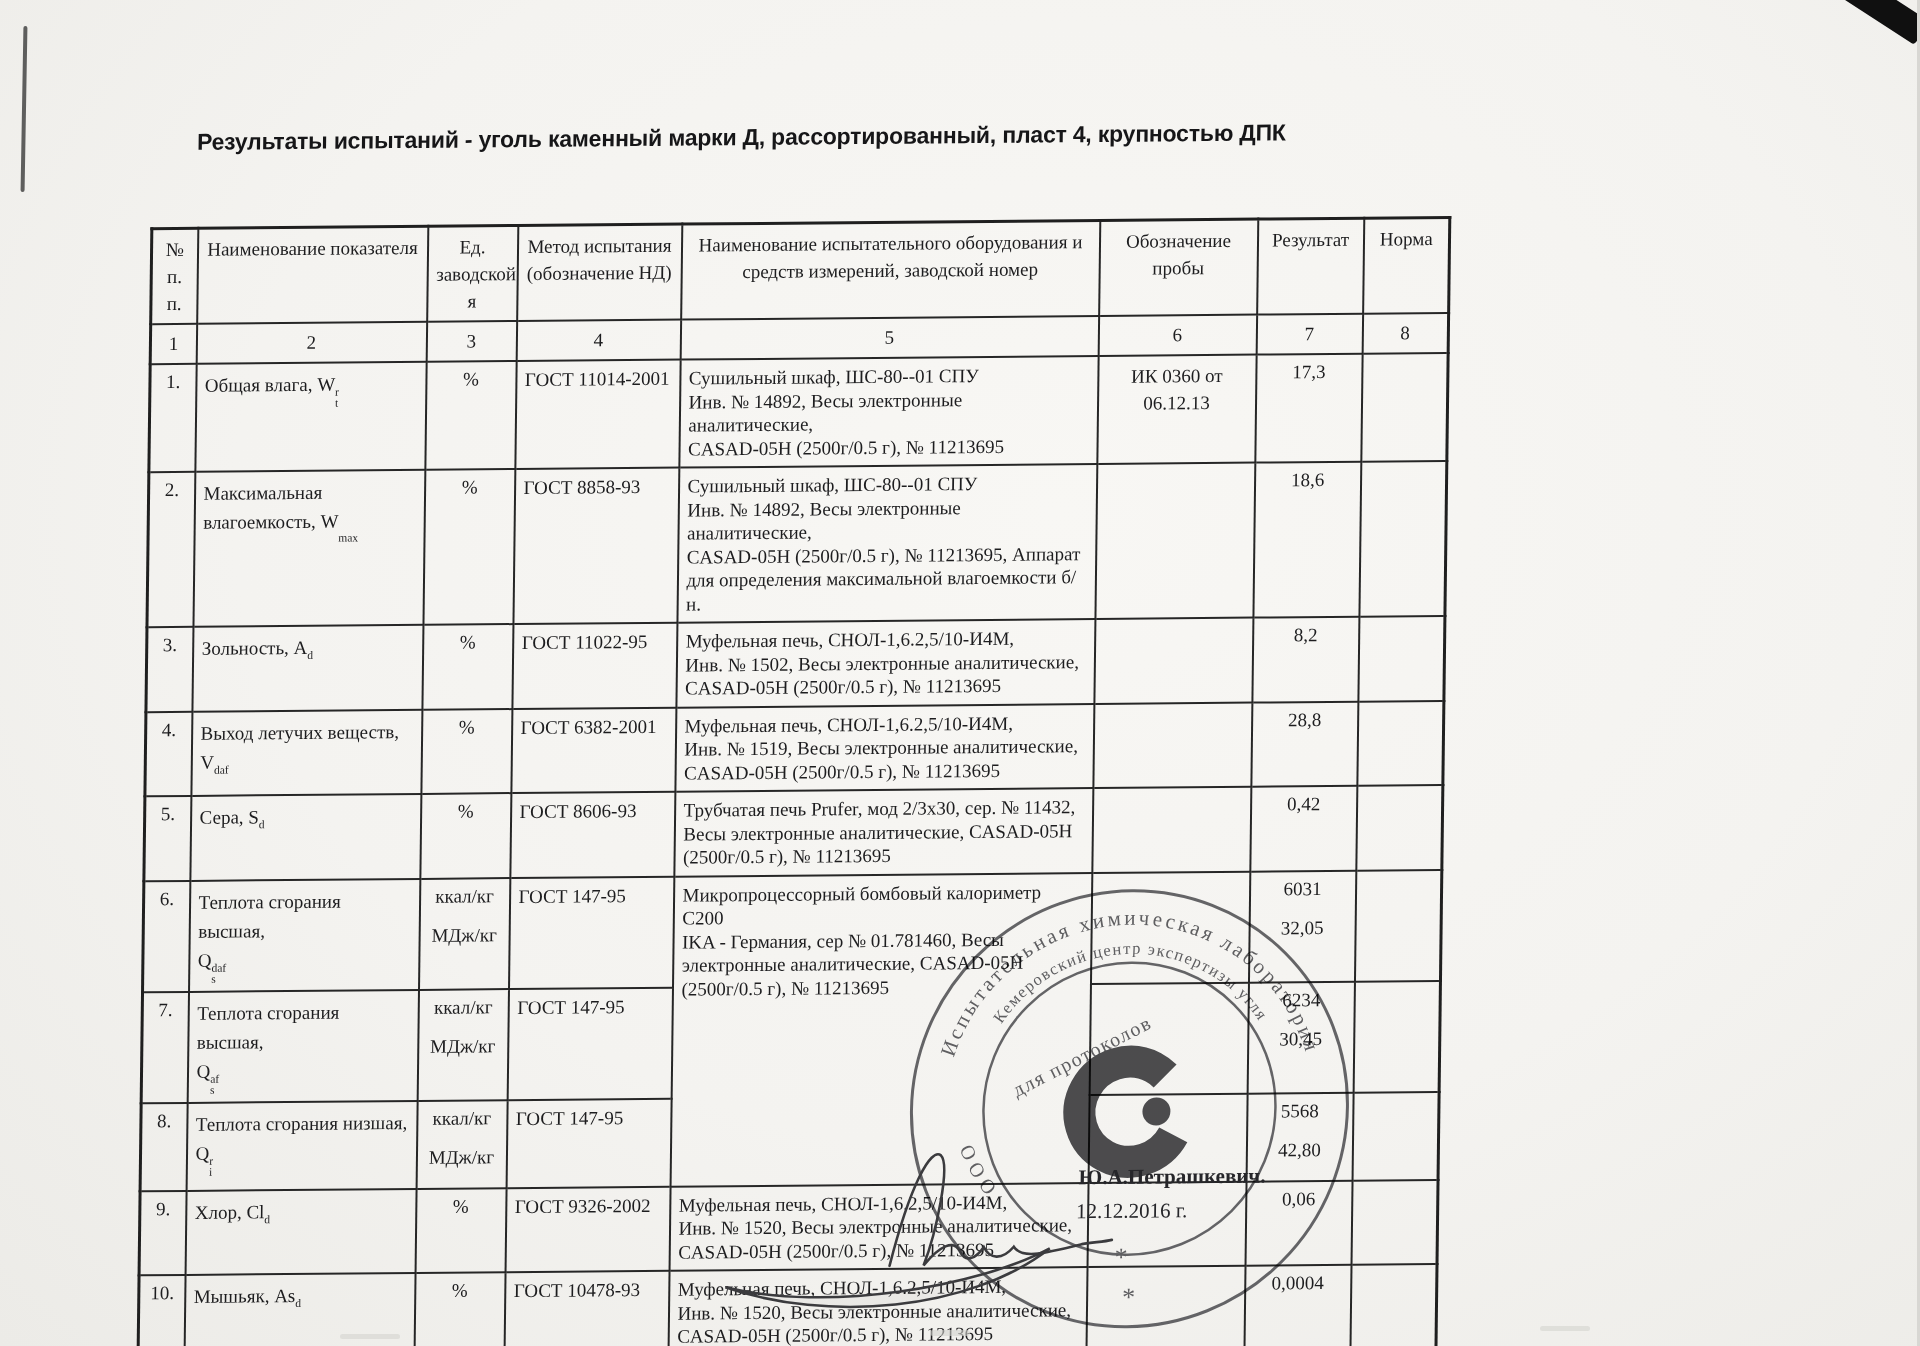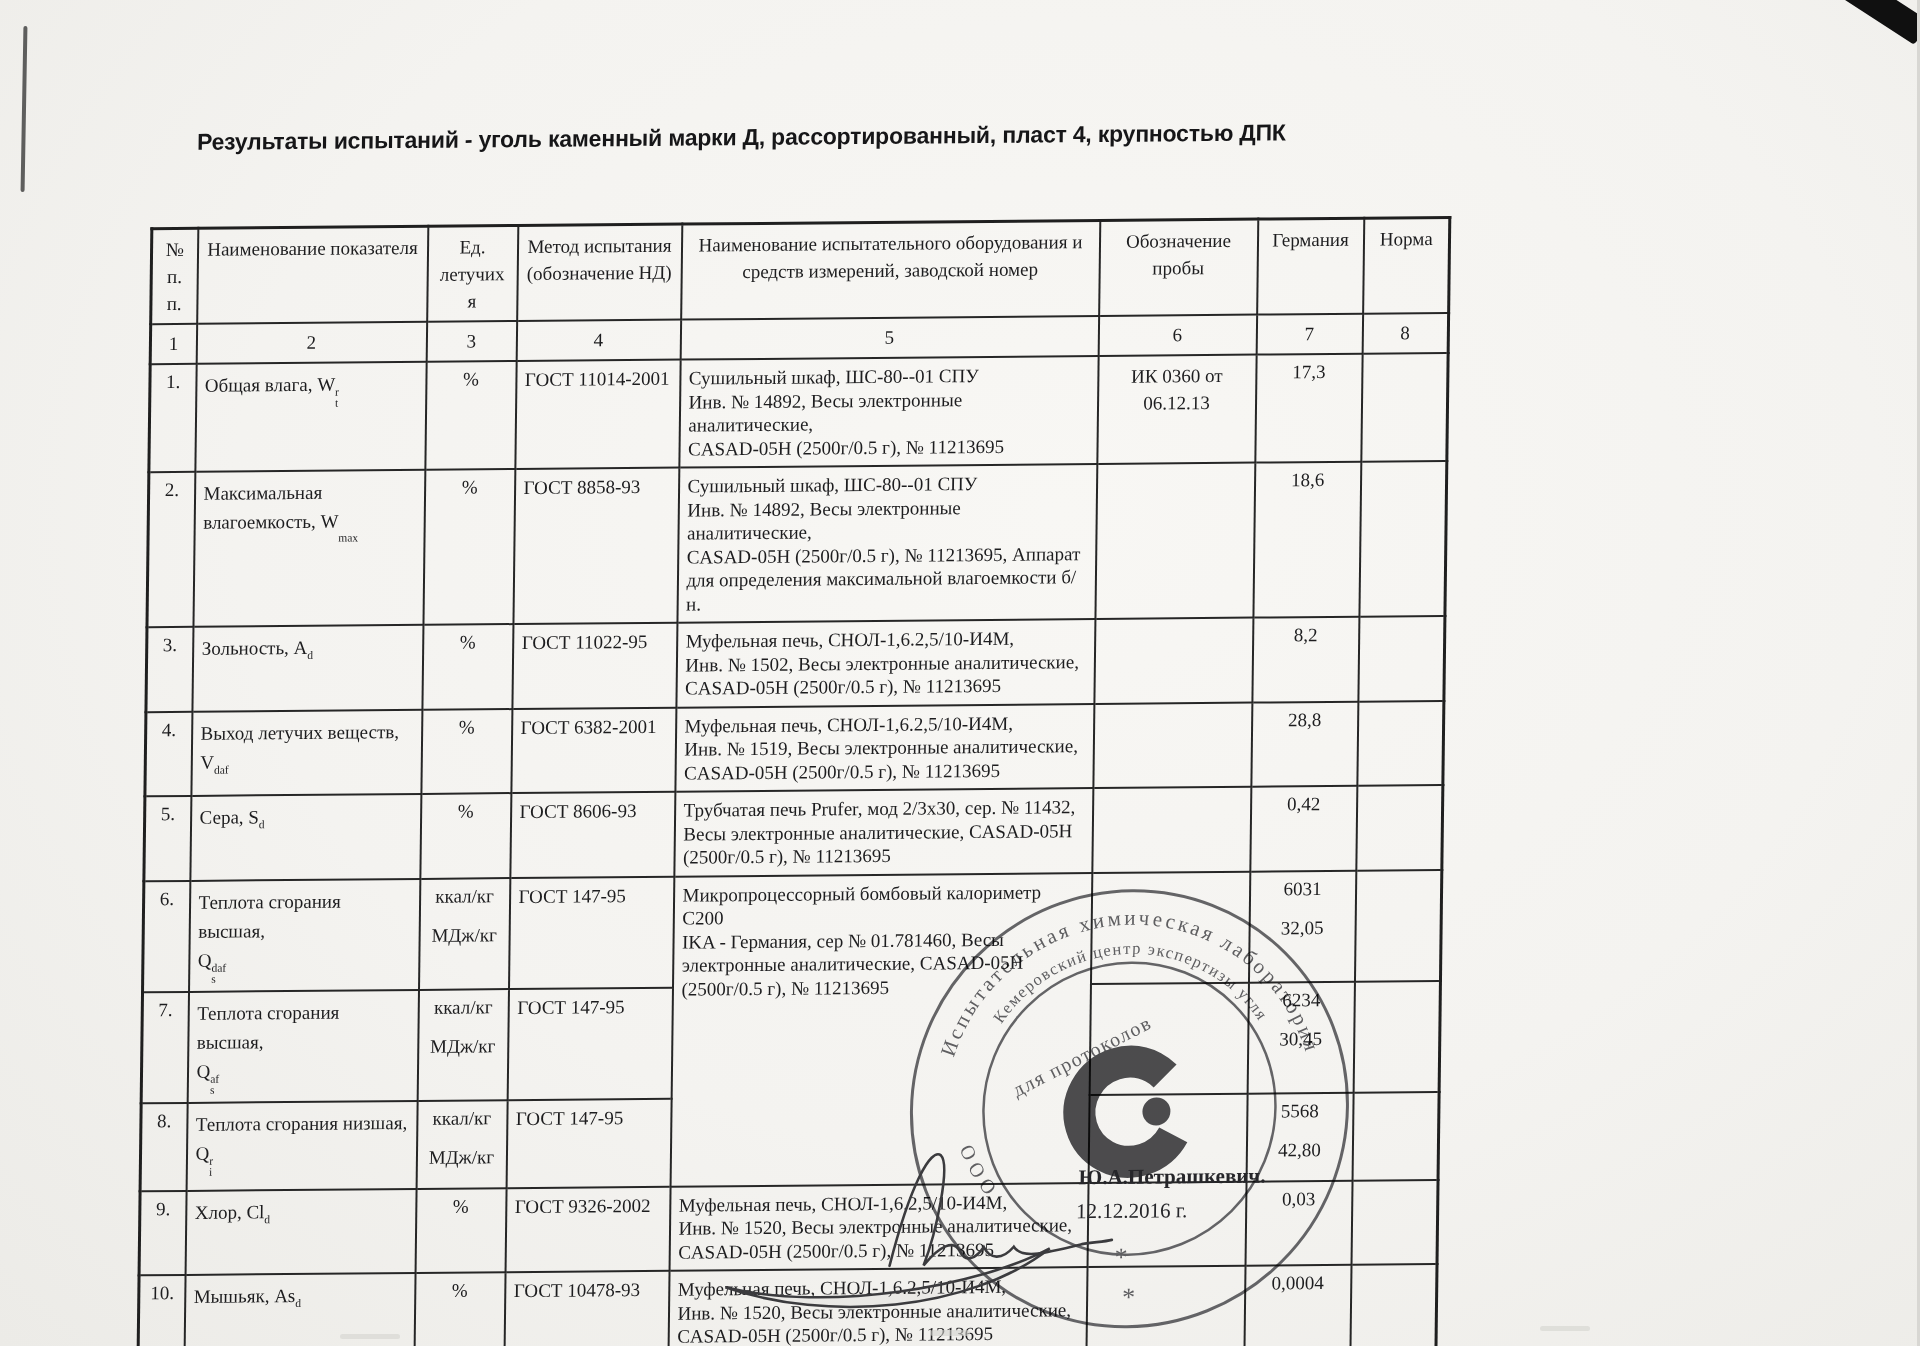--- a/index.html
+++ b/index.html
@@ -68,37 +68,37 @@
           <th class="hc">
             <div>№</div>
             <div>п.</div>
             <div>п.</div>
           </th>
           <th class="hc">
             <div>Наименование показателя</div>
           </th>
           <th class="hc">
             <div>Ед.</div>
-            <div>летучих</div>
+            <div>заводской</div>
             <div>я</div>
           </th>
           <th class="hc">
             <div>Метод испытания</div>
             <div>(обозначение НД)</div>
           </th>
           <th class="hc">
             <div>Наименование испытательного оборудования и</div>
             <div>средств измерений, заводской номер</div>
           </th>
           <th class="hc">
             <div>Обозначение</div>
             <div>пробы</div>
           </th>
           <th class="hc">
-            <div>Германия</div>
+            <div>Результат</div>
           </th>
           <th class="hc">
             <div>Норма</div>
           </th>
         </tr>
       <tr class="numline" style="height:30px">
           <th>1</th>
           <th>2</th>
           <th>3</th>
           <th>4</th>
@@ -311,21 +311,21 @@
             <div>%</div>
           </td>
           <td class="method">ГОСТ 9326-2002</td>
           <td class="equip">
             <div>Муфельная печь, СНОЛ-1,6.2,5/10-И4М,</div>
             <div>Инв. № 1520, Весы электронные аналитические,</div>
             <div>CASAD-05H (2500г/0.5 г), № 11213695</div>
           </td>
           <td class="sample"></td>
           <td class="result stack">
-            <div>0,03</div>
+            <div>0,06</div>
           </td>
           <td class="norm"></td>
         </tr>
         <tr style="height: 77px;">
           <td class="num">10.</td>
           <td class="name">
             <div>Мышьяк, As<span class="ss">
                 <span>d</span>
                 <span></span>
               </span></div>

